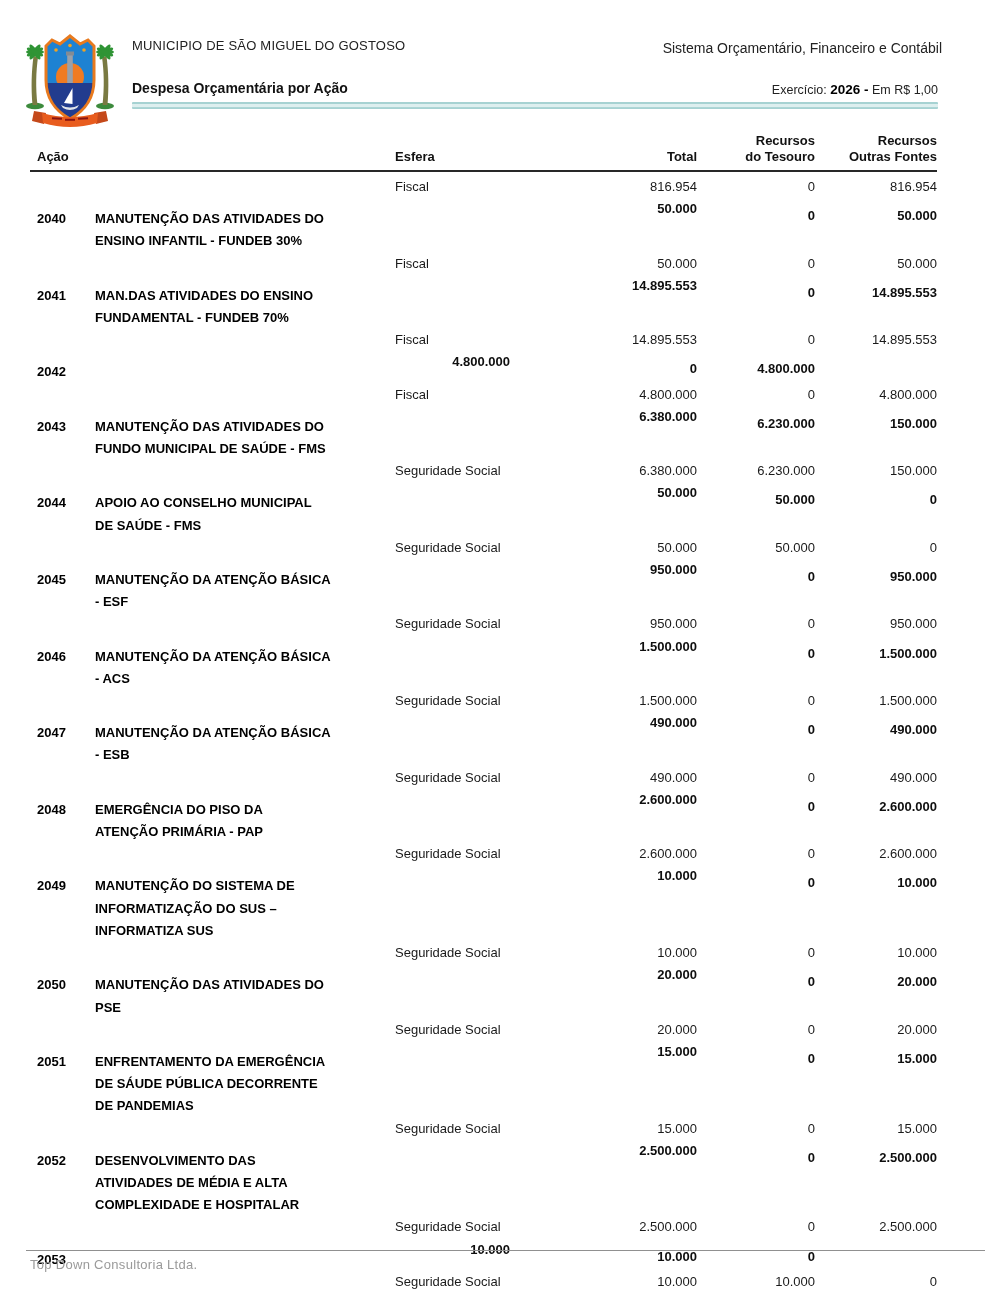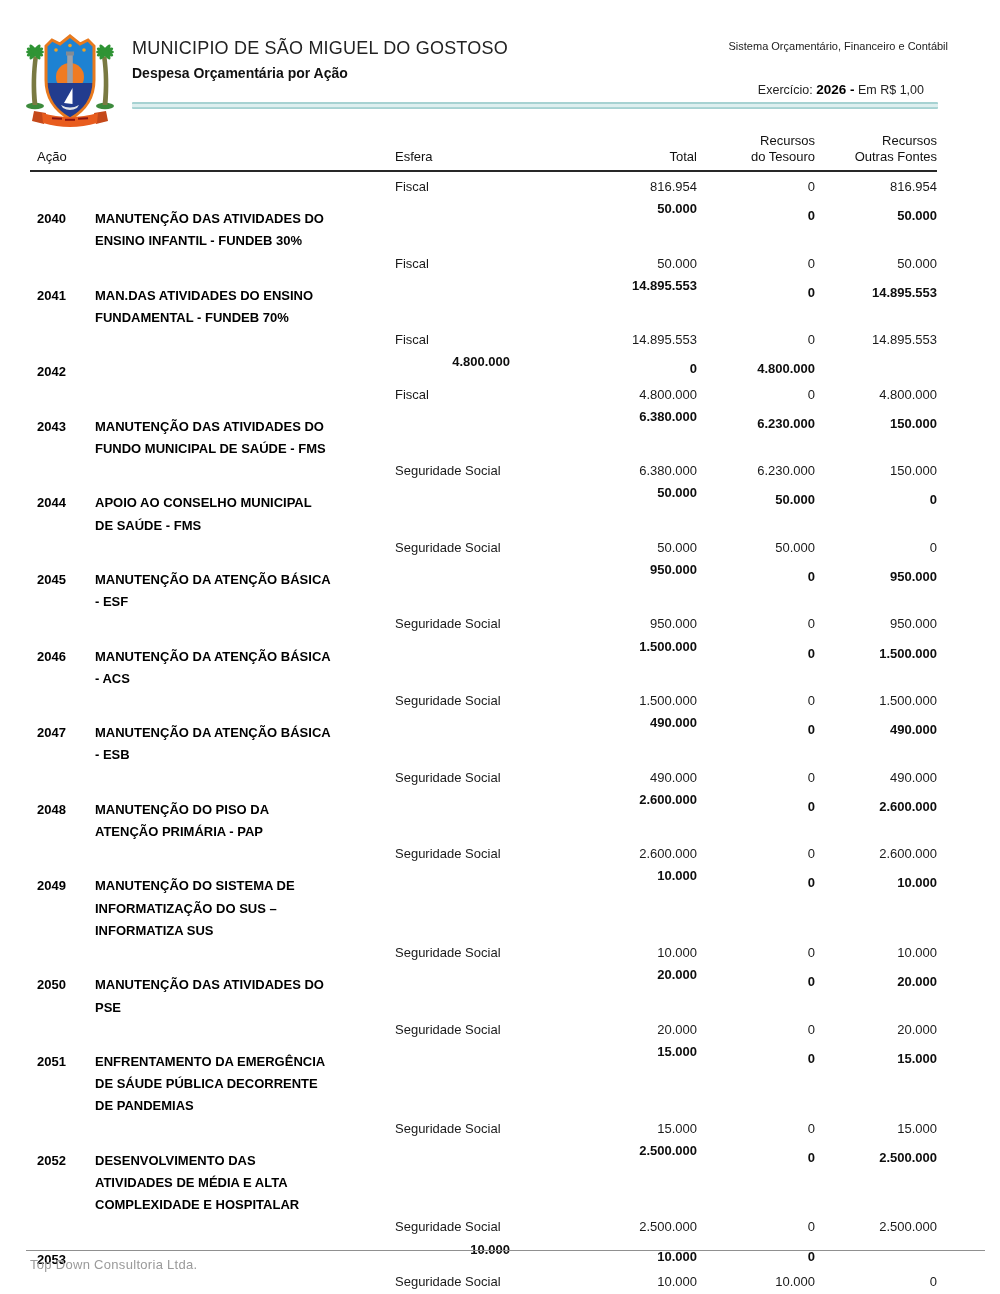--- a/index.html
+++ b/index.html
@@ -7,48 +7,48 @@
   body { font-family:"Liberation Sans","DejaVu Sans",sans-serif; }
   .page {
     position:relative; width:1000px; height:1294px;
     background:#ffffff; margin:0 auto; overflow:hidden;
   }
 
   
   .logo { position:absolute; left:22px; top:26px; width:96px; height:104px; }
   .municipality {
     position:absolute; left:132px; top:38px;
-    font-size:18px; color:#222; letter-spacing:.2px; white-space:nowrap;
+    font-size:13px; color:#222; letter-spacing:.2px; white-space:nowrap;
   }
   .system-name {
-    position:absolute; right:52px; top:40px;
-    font-size:11px; color:#222; white-space:nowrap;
+    position:absolute; right:58px; top:40px;
+    font-size:14px; color:#222; white-space:nowrap;
   }
   .report-title {
-    position:absolute; left:132px; top:65px;
+    position:absolute; left:132px; top:80px;
     font-size:14px; font-weight:700; color:#111; white-space:nowrap;
   }
   .exercise {
-    position:absolute; right:76px; top:82px;
+    position:absolute; right:62px; top:82px;
     font-size:12.5px; color:#222; white-space:nowrap;
   }
   .exercise .year { font-weight:700; font-size:13.5px; color:#000; }
   .accent-bar {
     position:absolute; left:132px; top:102px; width:806px; height:7px;
     background:linear-gradient(to bottom,#a6d2d2 0 22%, #ddefef 35% 68%, #a6d2d2 80% 100%);
     border-radius:1px;
   }
 
   
   .table { position:absolute; left:30px; top:133px; width:907px; }
   .thead {
     display:grid; grid-template-columns:65px 300px 115px 187px 118px 122px;
     align-items:end; border-bottom:2px solid #282828; padding-bottom:5px;
   }
-  .th { font-weight:400; font-size:13px; line-height:16px; color:#111; }
+  .th { font-weight:700; font-size:13px; line-height:16px; color:#111; }
   .th.acao { grid-column:1 / 3; padding-left:7px; }
   .th.num { text-align:right; }
 
   .tbody { padding-top:4px; }
   .trow { display:grid; grid-template-columns:65px 300px 115px 187px 118px 122px; }
   .cell { font-size:13px; line-height:22.2px; color:#1a1a1a; }
   .cell.code { padding-left:7px; }
   .cell.desc { white-space:pre-line; }
   .cell.num { text-align:right; }
   .trow.action .code, .trow.action .desc { font-weight:700; color:#000000;margin-top:10px; }
@@ -275,21 +275,21 @@
         <div class="trow sphere">
           <div class="cell code"></div>
           <div class="cell desc"></div>
           <div class="cell esf">Seguridade Social</div>
           <div class="cell num total">490.000</div>
           <div class="cell num tes">0</div>
           <div class="cell num out">490.000</div>
         </div>
         <div class="trow action">
           <div class="cell code">2048</div>
-          <div class="cell desc">MANUTENÇÃO DO PISO DA
+          <div class="cell desc">EMERGÊNCIA DO PISO DA
 ATENÇÃO PRIMÁRIA - PAP</div>
           <div class="cell esf"></div>
           <div class="cell num total">2.600.000</div>
           <div class="cell num tes">0</div>
           <div class="cell num out">2.600.000</div>
         </div>
         <div class="trow sphere">
           <div class="cell code"></div>
           <div class="cell desc"></div>
           <div class="cell esf">Seguridade Social</div>

